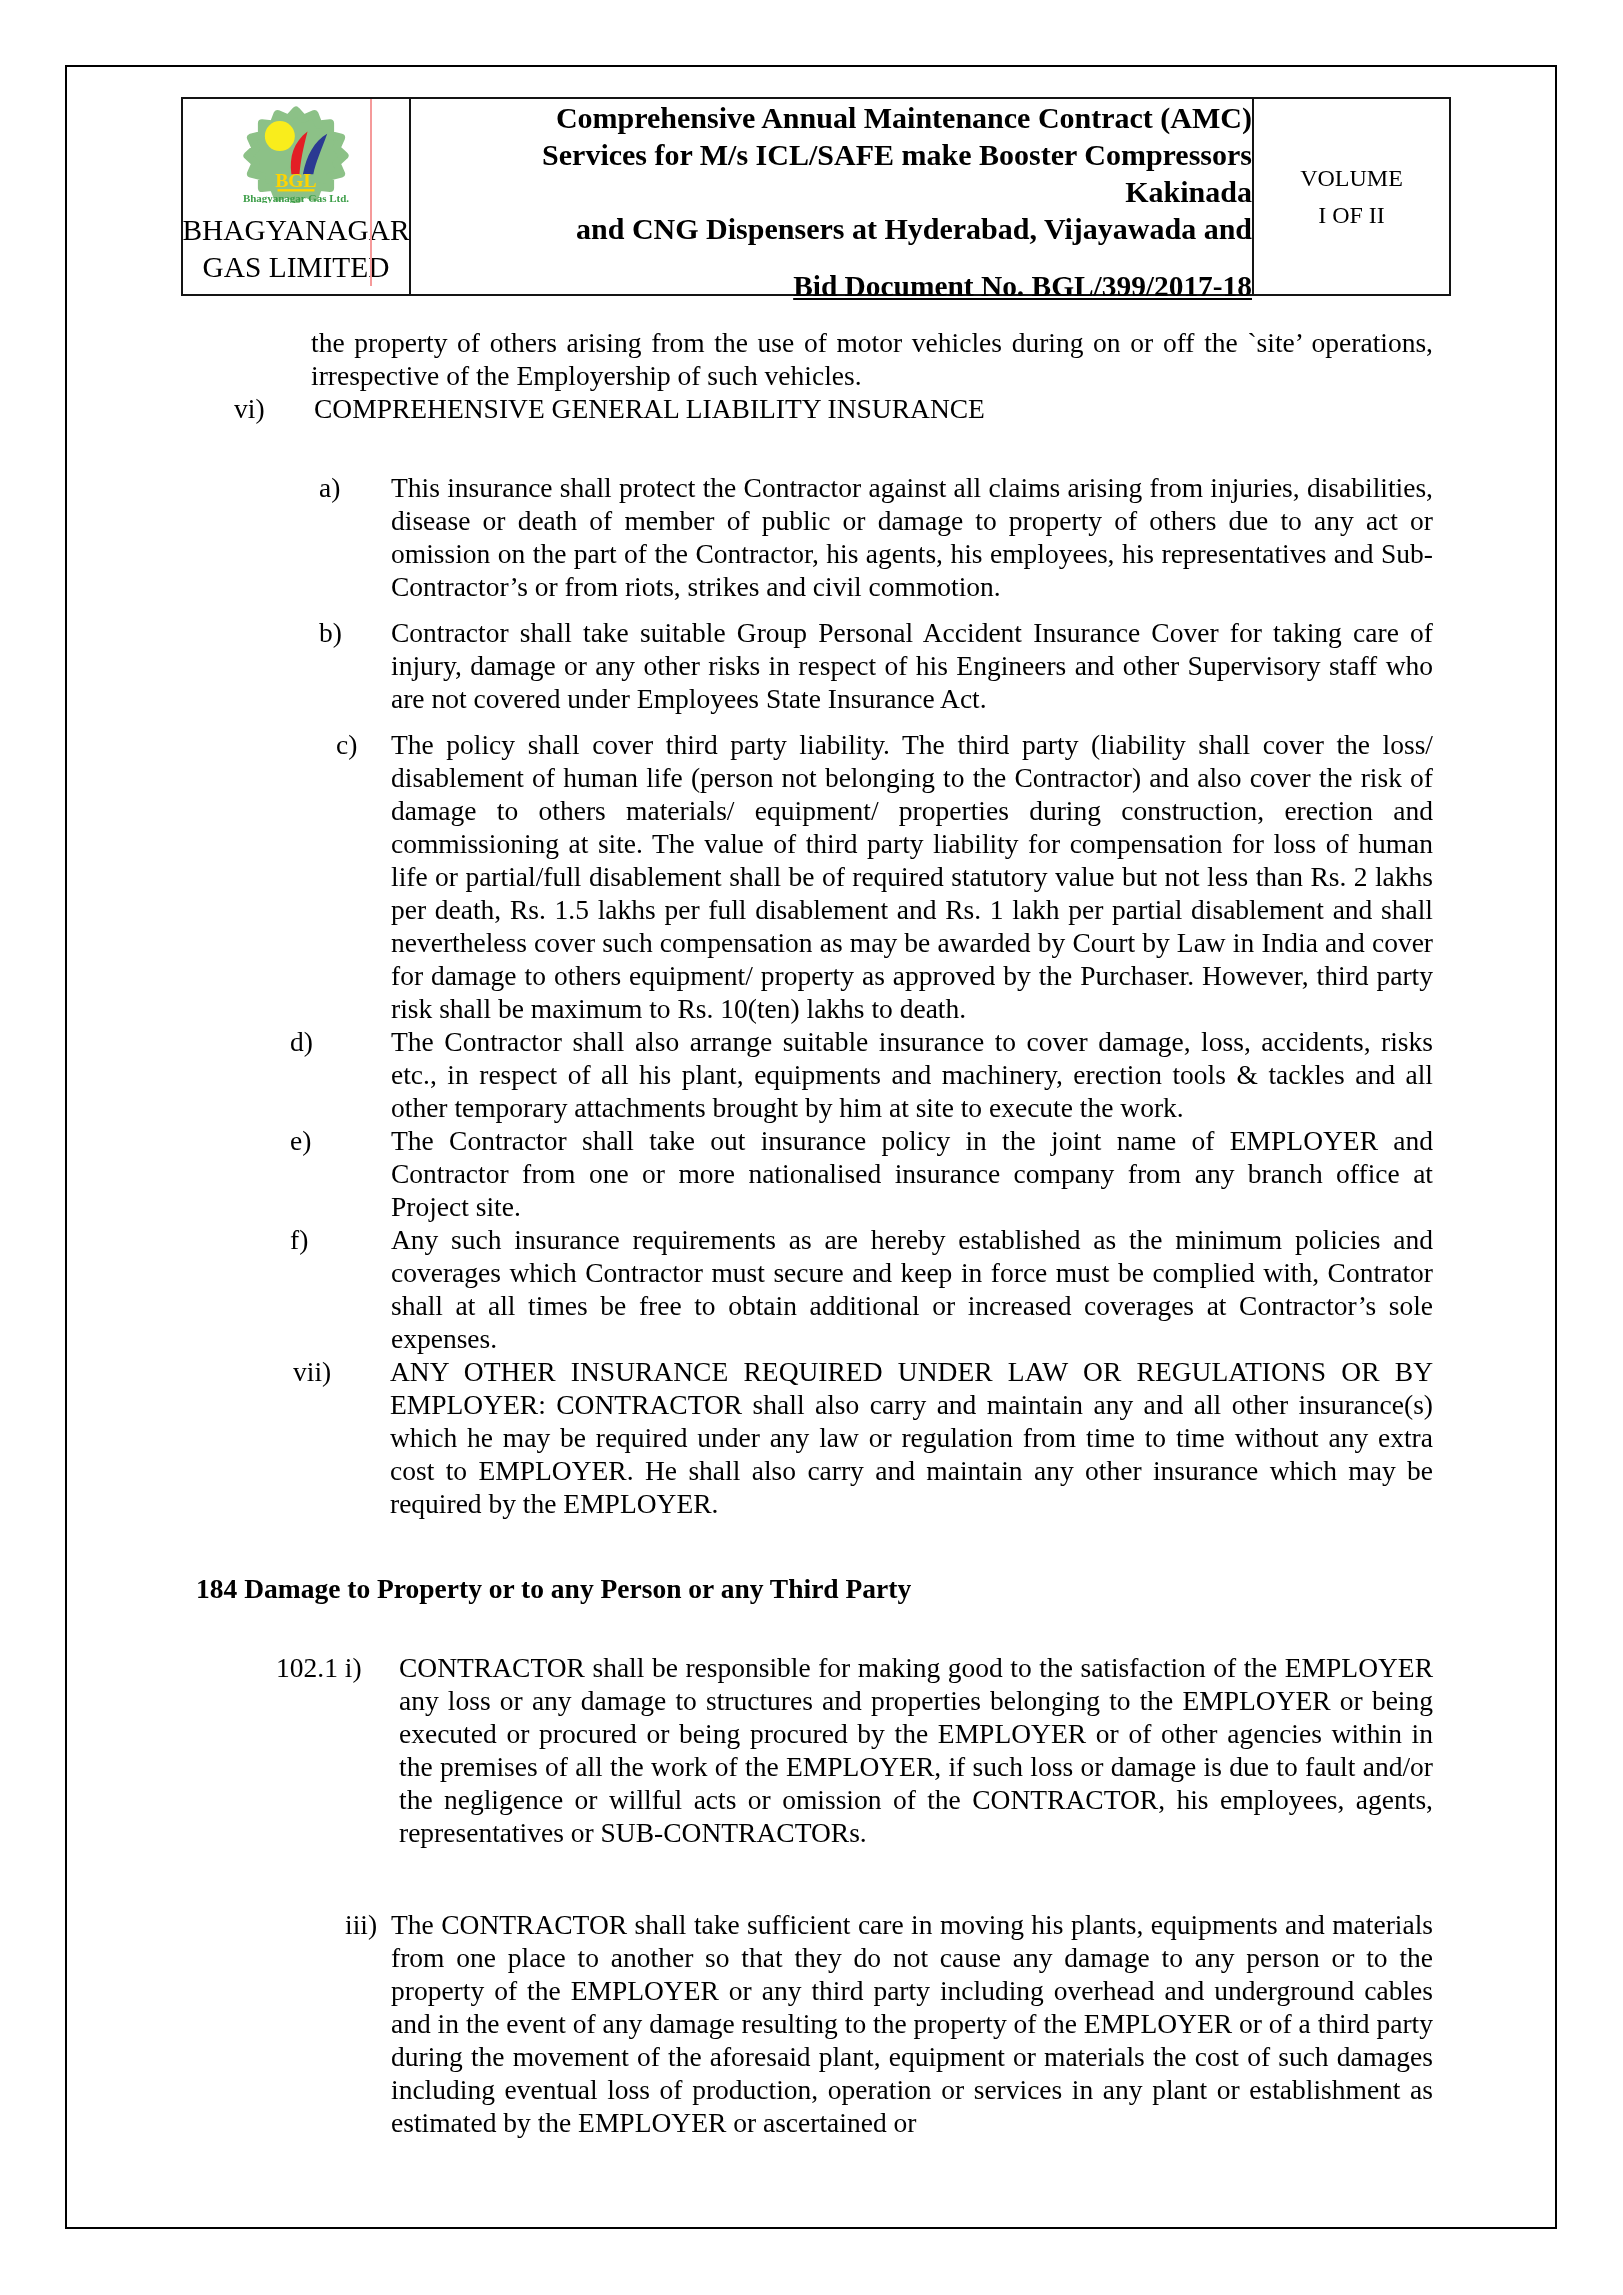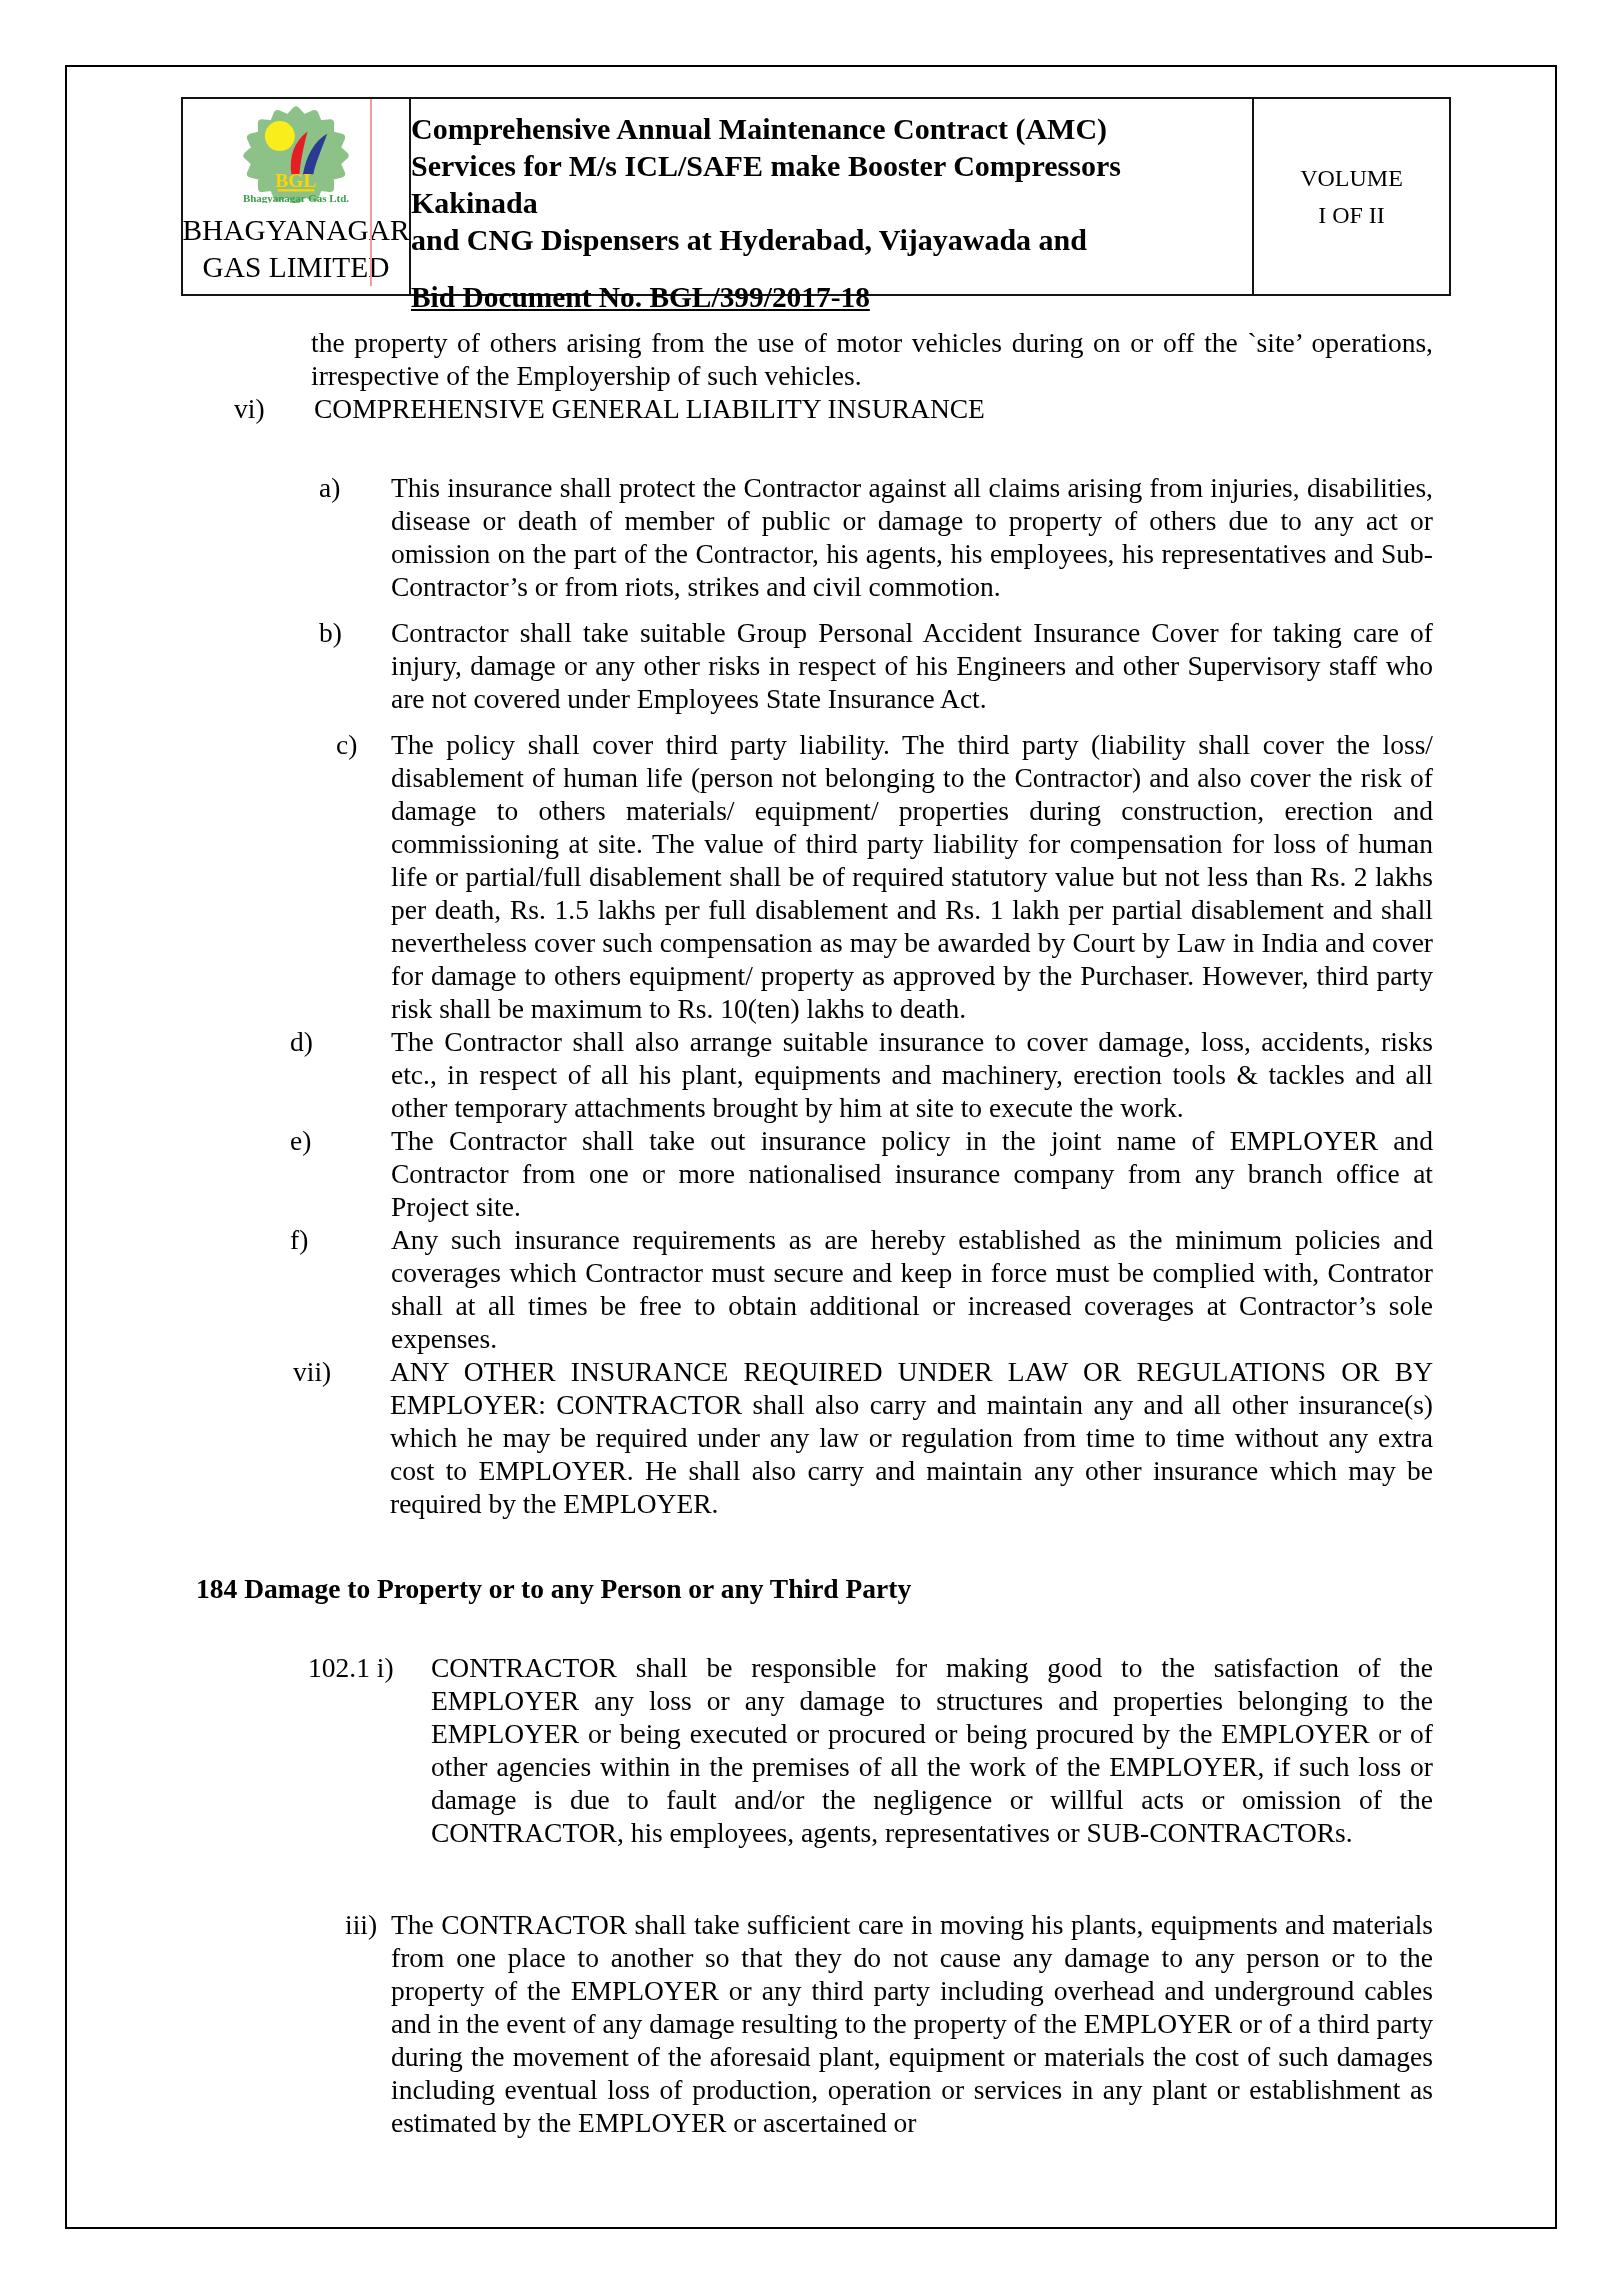--- a/index.html
+++ b/index.html
@@ -12,22 +12,22 @@
     position:absolute; left:65px; top:65px; width:1492px; height:2164px;
     border:2.6px solid #000; box-sizing:border-box;
   }
   
   .header-table {
     position:absolute; left:181px; top:97px; width:1270px; height:199px;
     display:flex; border:2.6px solid #141414; box-sizing:border-box; background:#fff;
   }
   .logo-cell { width:228px; border-right:2.6px solid #141414; position:relative;
     display:flex; flex-direction:column; align-items:center; box-sizing:border-box; }
-  .title-cell { flex:1; border-right:2.6px solid #141414; text-align:left;
-    padding-top:11px; box-sizing:border-box; }
+  .title-cell { flex:1; border-right:2.6px solid #141414; text-align:right;
+    padding-top:0; box-sizing:border-box; }
   .volume-cell { width:195px; display:flex; flex-direction:column;
     justify-content:center; align-items:center; box-sizing:border-box; }
   .title-line { font-weight:bold; font-size:30px; line-height:37px; }
   .bid-line   { font-weight:bold; font-size:29.4px; line-height:35px; margin-top:22px;text-decoration:underline; }
   .volume-line{ font-size:24px; line-height:37px; }
   .logo-svg { width:118px; height:97px; margin-top:6.5px; }
   .company-name { font-size:29.4px; line-height:37px; text-align:center; margin-top:9.2px; }
   .pink-line { position:absolute; right:37px; top:0; width:2px; height:187px; background:#f59a9a; }
   
   .doc-body { position:absolute; left:196px; top:326px; width:1237px;
@@ -40,21 +40,21 @@
   .row-vi  .txt { text-align:left; }
   .row-a   { margin-top:46px; }
   .row-a .lbl, .row-b .lbl { margin-left:123px; width:72px; }
   .row-b   { margin-top:13px; }
   .row-c   { margin-top:13px; }
   .row-c   .lbl { margin-left:140px; width:55px; }
   .row-d .lbl, .row-e .lbl, .row-f .lbl { margin-left:94px; width:101px; }
   .row-vii .lbl { margin-left:97px; width:97px; }
   .h102 { margin-top:52px; font-weight:bold; }
   .row-1021 { margin-top:46px; }
-  .row-1021 .lbl { margin-left:112px; width:123px; }
+  .row-1021 .lbl { margin-left:80px; width:123px; }
   .row-iii { margin-top:59px; }
   .row-iii .lbl { margin-left:149px; width:46px; }
   
   .footer { position:absolute; left:65px; top:2191px; width:1492px;
     font-size:27.5px; line-height:33px; display:flex; }
   .sig { margin-left:493px; }
   .pagenum { margin-left:auto; margin-right:107px; }
   .pagenum b { font-weight:bold; }
 </style>
 </head>

